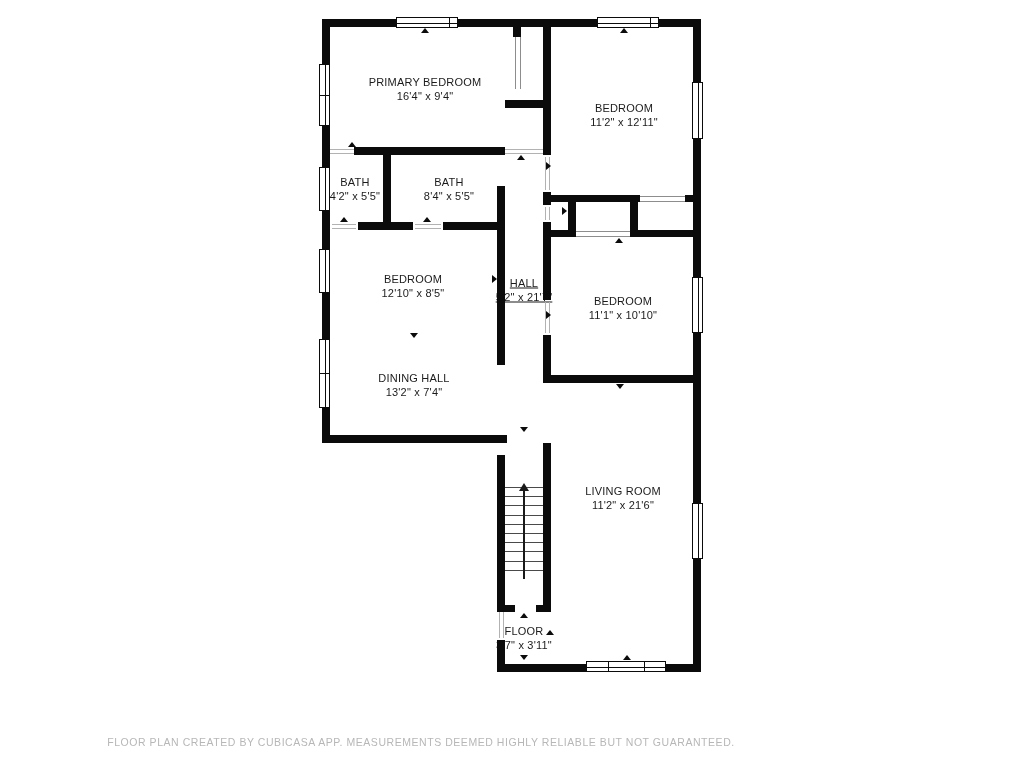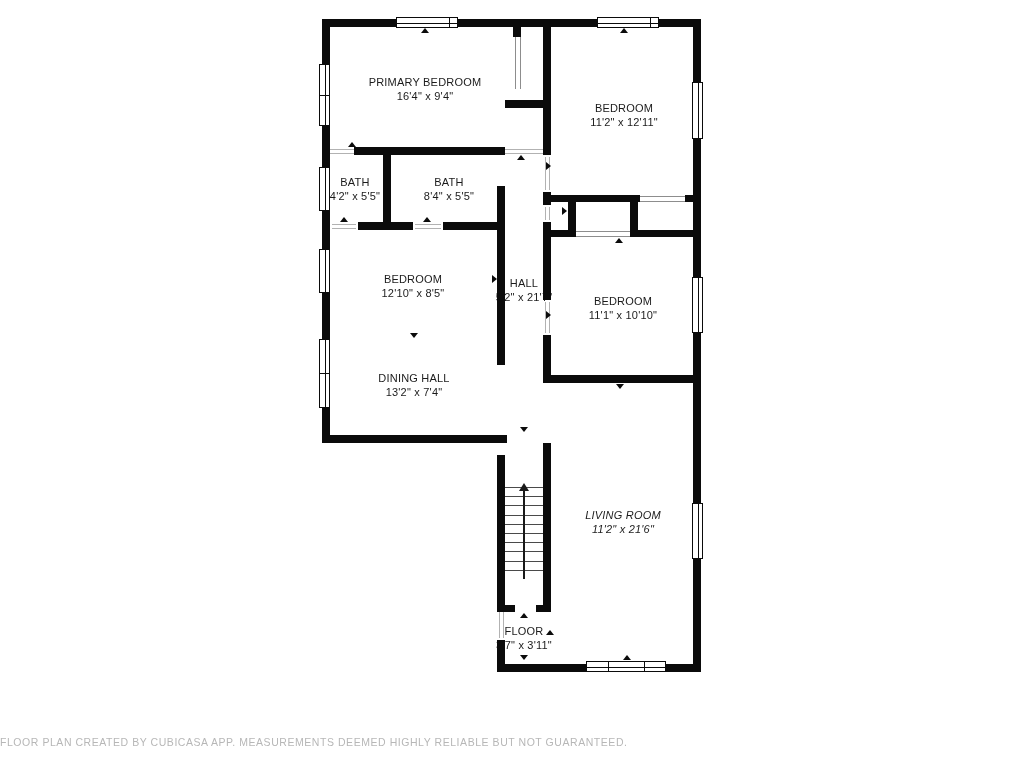--- a/index.html
+++ b/index.html
@@ -29,21 +29,21 @@
   .tri.down{border-left:4px solid transparent;border-right:4px solid transparent;border-top:5px solid #0b0b0b;}
   .tri.right{border-top:4px solid transparent;border-bottom:4px solid transparent;border-left:5px solid #0b0b0b;}
   #stairs{position:absolute;left:505px;top:443px;width:38px;height:162px;background:#fff;z-index:1;}
   #stair-treads{
     position:absolute;left:0;right:0;top:44px;height:92px;
     background:repeating-linear-gradient(to bottom,#4a4a4a 0px,#4a4a4a 1px,transparent 1px,transparent 9.2px);
   }
   #stair-shaft{position:absolute;left:18px;top:48px;width:2px;height:88px;background:#1a1a1a;}
   #stair-arrow{position:absolute;left:14px;top:40px;width:0;height:0;border-left:5px solid transparent;border-right:5px solid transparent;border-bottom:8px solid #1a1a1a;}
   #watermark{position:absolute;left:10px;top:730px;font-size:24px;color:#8f8f8f;letter-spacing:.5px;z-index:5;margin-top:44px;}
-  #disclaimer{position:absolute;left:0;right:12px;top:736px;text-align:left;font-size:10.5px;color:#b7b7b7;letter-spacing:.55px;z-index:5;}
+  #disclaimer{position:absolute;left:0;right:12px;top:736px;text-align:center;font-size:10.5px;color:#b7b7b7;letter-spacing:.55px;z-index:5;}
 </style>
 </head>
 <body>
 
 <div id="canvas">
 
   <div class="lbl" style="left:425px;top:89px;">
     <span class="rm">PRIMARY BEDROOM</span>
     <span class="dm">16'4" x 9'4"</span>
   </div>
@@ -56,33 +56,33 @@
     <span class="dm">4'2" x 5'5"</span>
   </div>
   <div class="lbl" style="left:449px;top:189px;">
     <span class="rm">BATH</span>
     <span class="dm">8'4" x 5'5"</span>
   </div>
   <div class="lbl" style="left:413px;top:286px;">
     <span class="rm">BEDROOM</span>
     <span class="dm">12'10" x 8'5"</span>
   </div>
-  <div class="lbl" style="left:524px;top:290px;">
+  <div class="lbl" style="left:524px;top:290px;text-decoration:underline;">
     <span class="rm">HALL</span>
     <span class="dm">5'2" x 21'7"</span>
   </div>
   <div class="lbl" style="left:623px;top:308px;">
     <span class="rm">BEDROOM</span>
     <span class="dm">11'1" x 10'10"</span>
   </div>
   <div class="lbl" style="left:414px;top:385px;">
     <span class="rm">DINING HALL</span>
     <span class="dm">13'2" x 7'4"</span>
   </div>
-  <div class="lbl" style="left:623px;top:522px;font-style:italic;">
+  <div class="lbl" style="left:623px;top:498px;">
     <span class="rm">LIVING ROOM</span>
     <span class="dm">11'2" x 21'6"</span>
   </div>
   <div class="lbl" style="left:524px;top:638px;">
     <span class="rm">FLOOR</span>
     <span class="dm">3'7" x 3'11"</span>
   </div>
 
   <div class="wall" style="left:322px;top:19px;width:379px;height:8px;"></div>
   <div class="wall" style="left:322px;top:19px;width:8px;height:424px;"></div>

